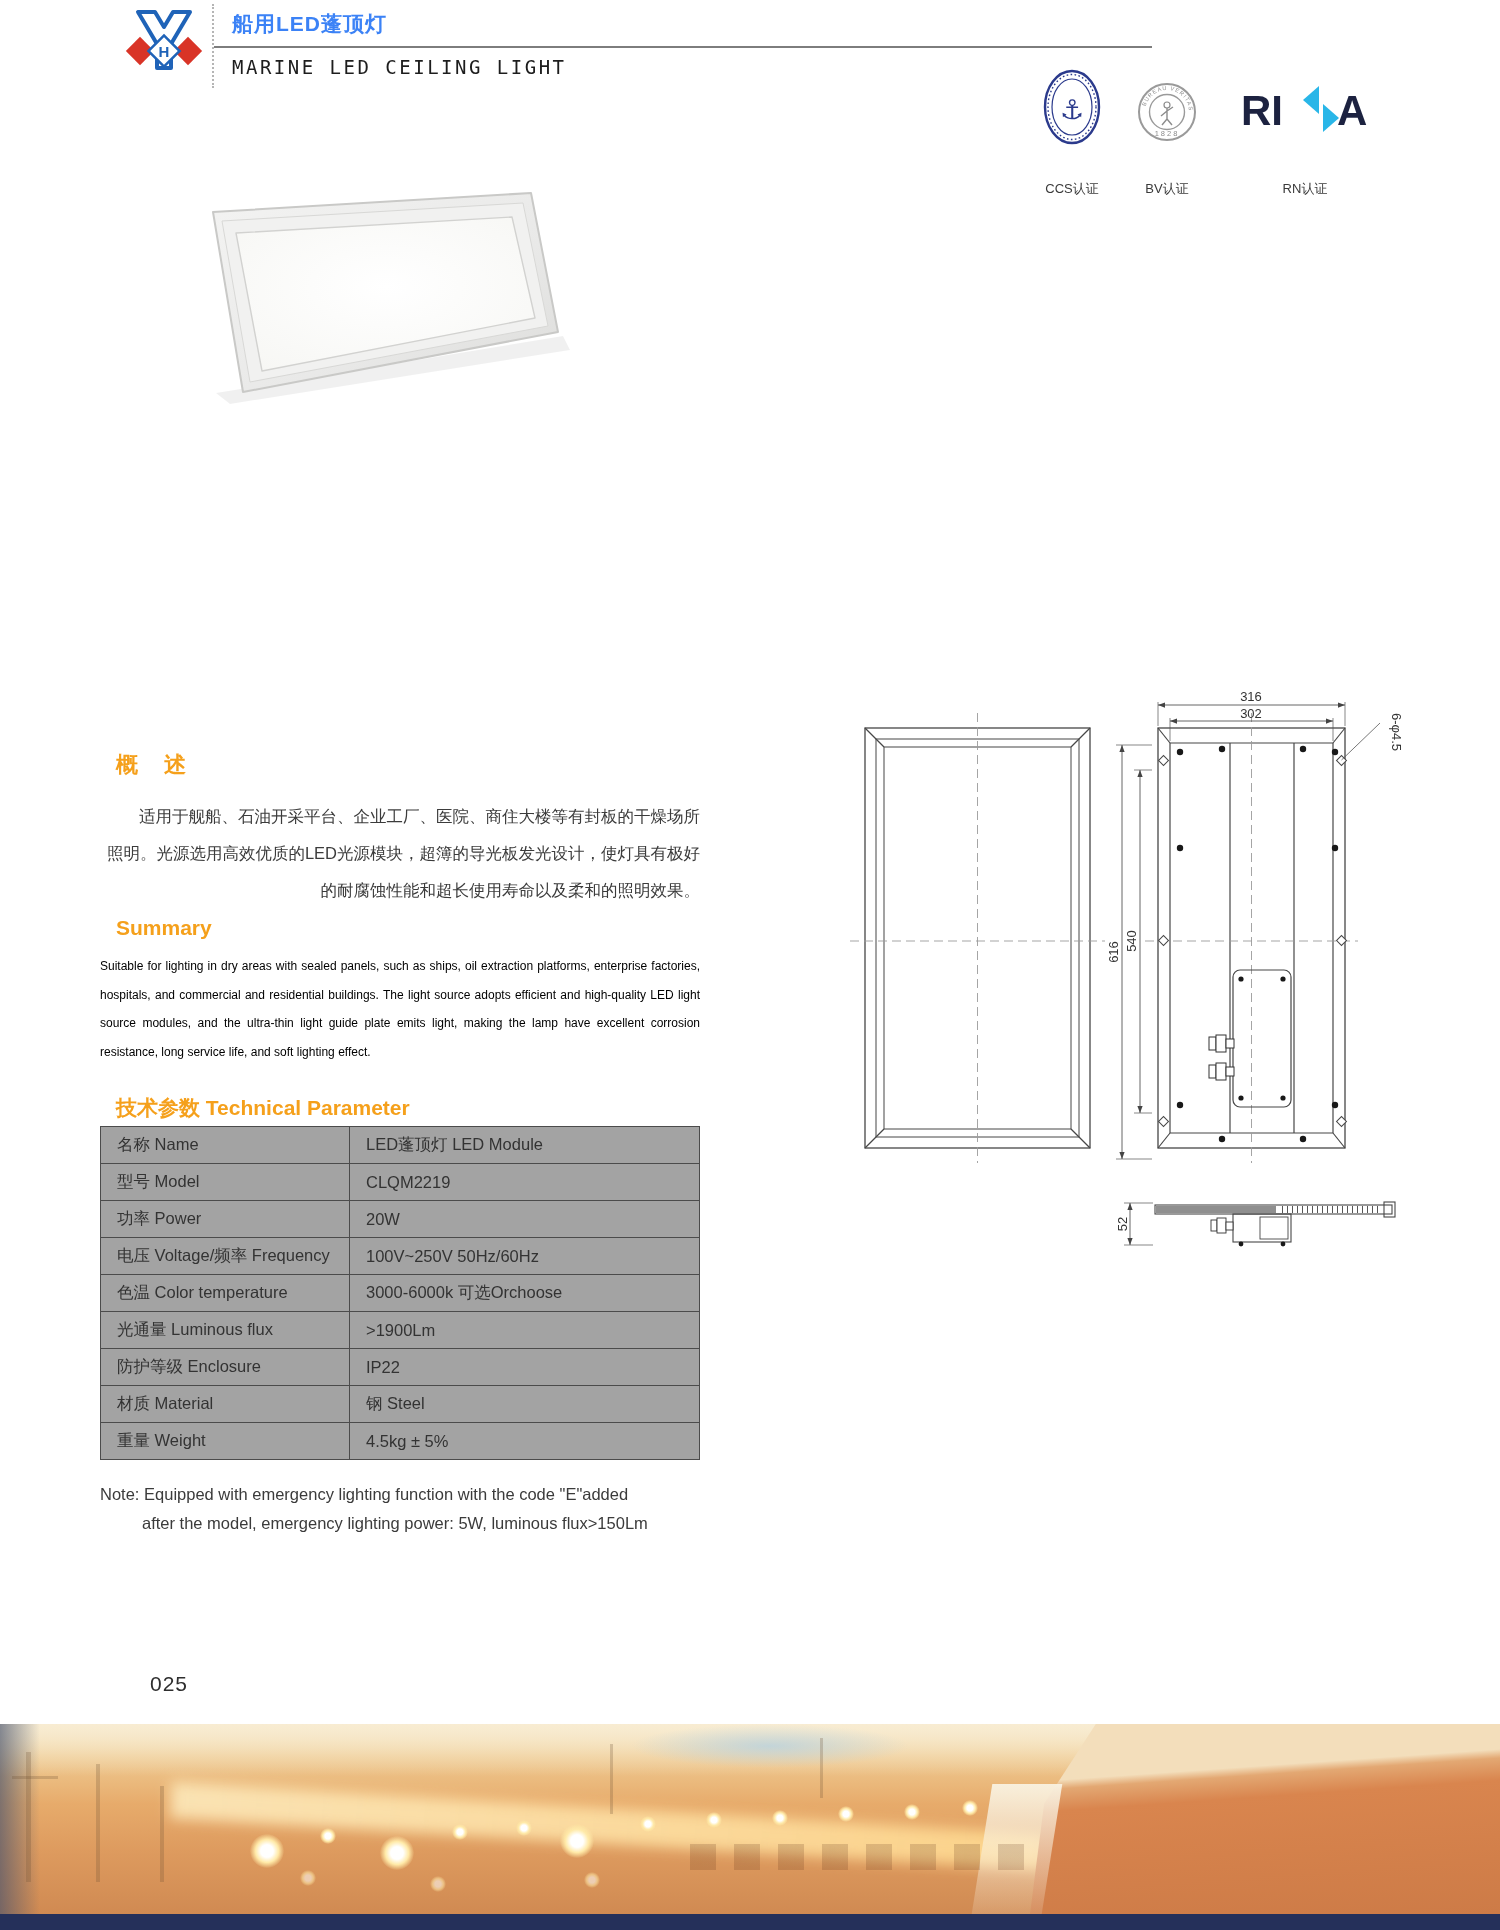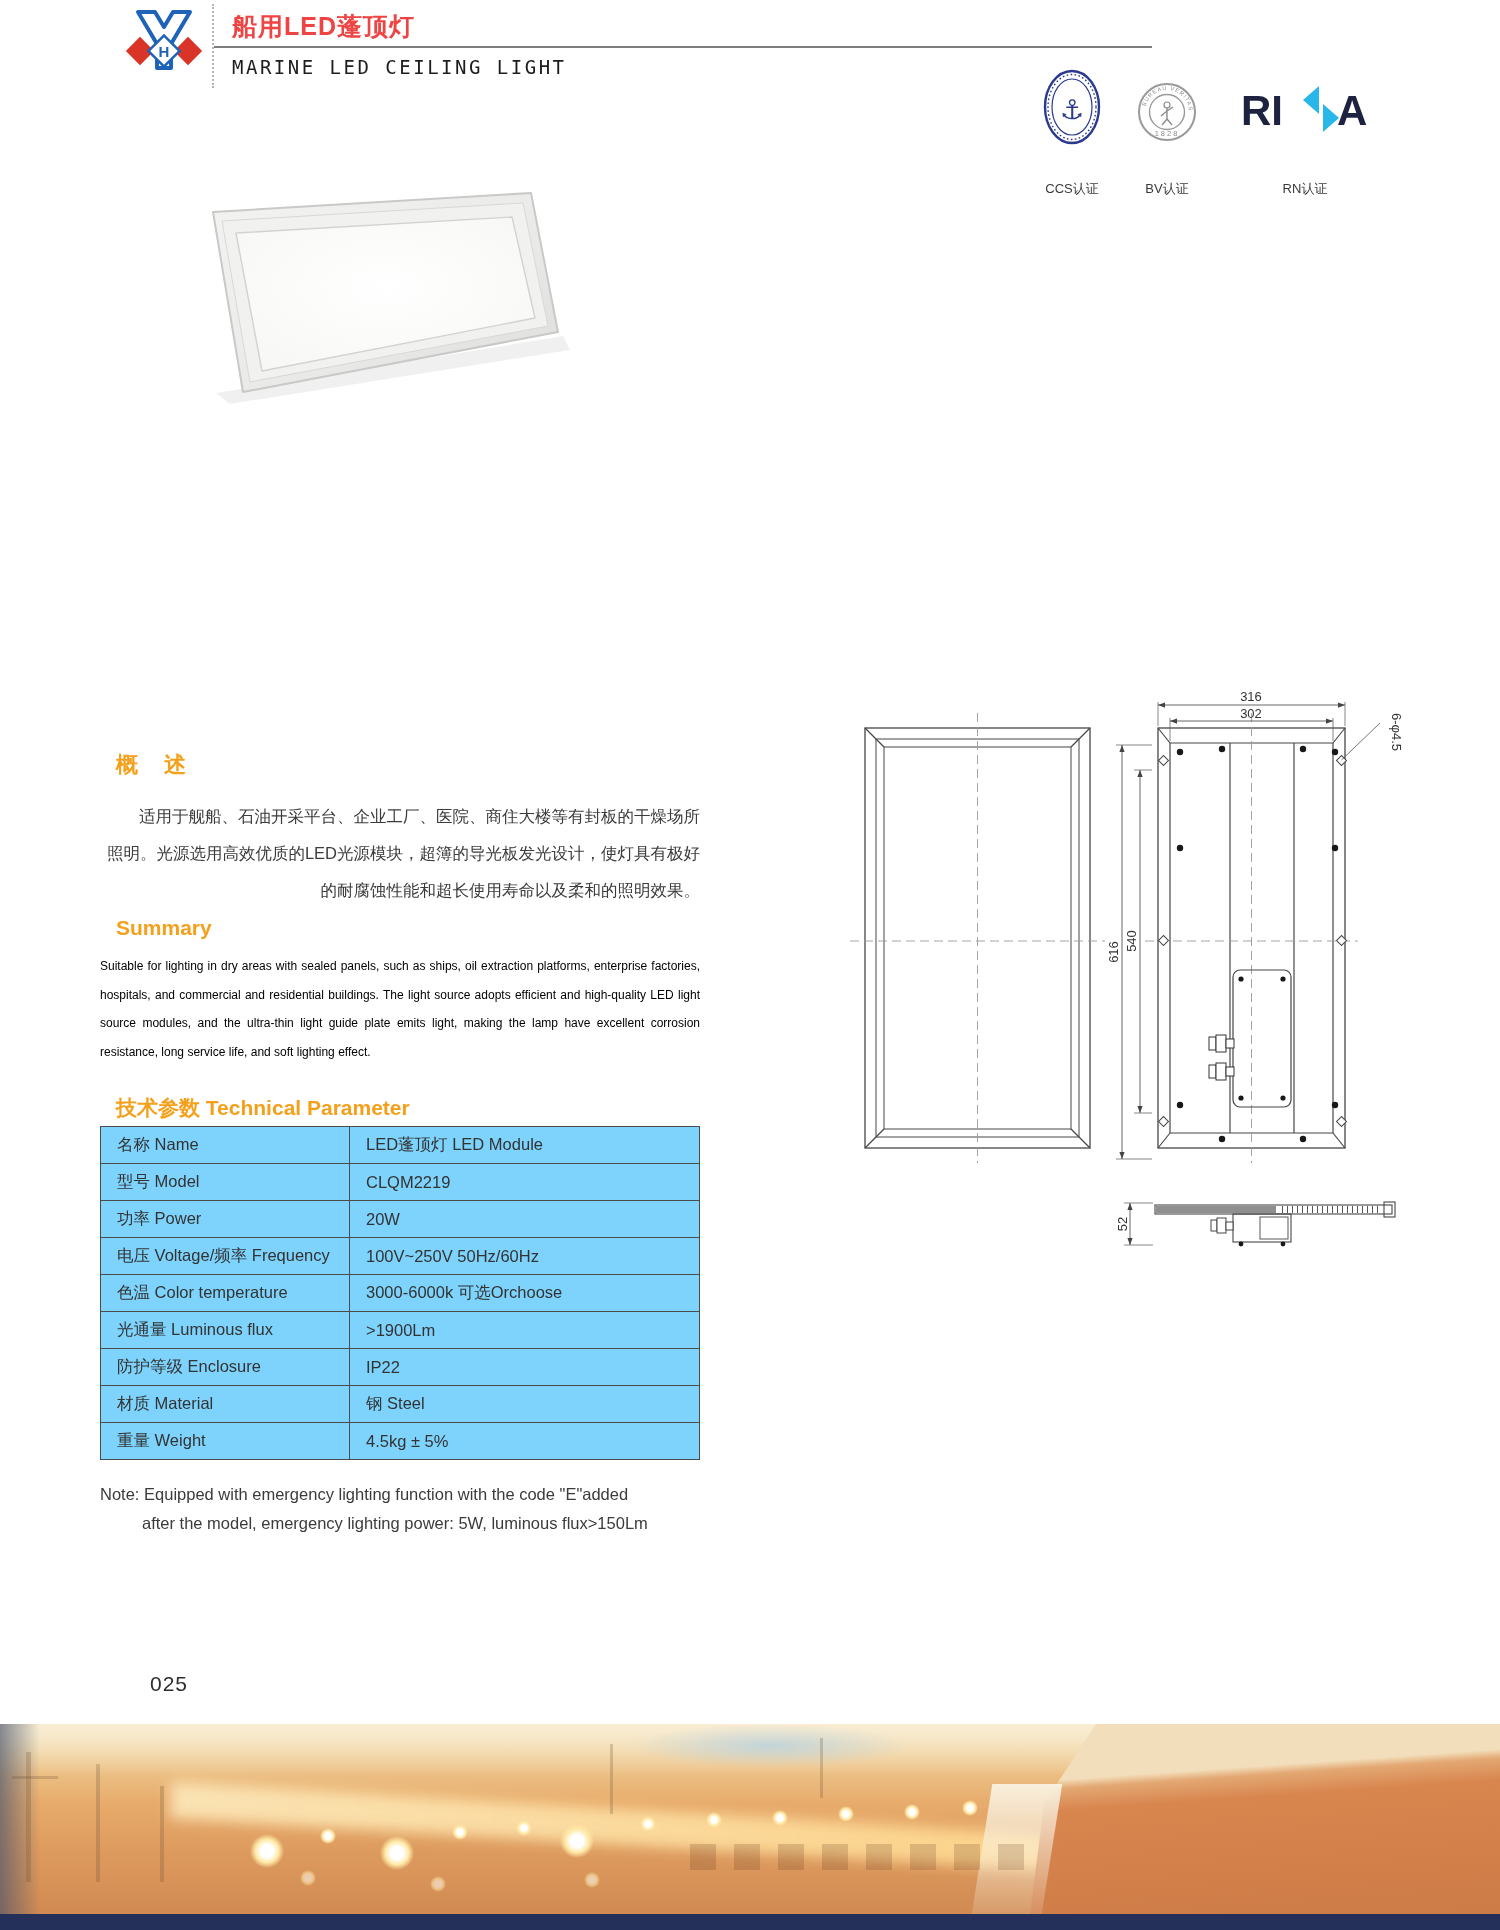--- a/index.html
+++ b/index.html
@@ -2,38 +2,38 @@
 <html><head>
 <meta charset="utf-8">
 <style>
   html,body{margin:0;padding:0;background:#e9e9e9;}
   #page{position:relative;width:1500px;height:1930px;background:#ffffff;overflow:hidden;
         font-family:"Liberation Sans","DejaVu Sans",sans-serif;color:#3c3c3c;}
   .abs{position:absolute;}
 
   
   .hdr-sep{left:212px;top:4px;height:84px;width:0;border-left:2px dotted #b5b5b5;}
-  .title-zh{left:232px;top:10px;font-size:25px;font-weight:bold;color:#ef4444;letter-spacing:1px;}
+  .title-zh{left:232px;top:10px;font-size:21px;font-weight:bold;color:#3b82f6;letter-spacing:1px;}
   .hdr-rule{left:214px;top:46px;width:938px;height:2px;background:#7d7d7d;}
   .title-en{left:232px;top:56px;font-size:19px;letter-spacing:2.5px;color:#1d1d1d;
             font-family:"DejaVu Sans Mono","Liberation Mono",monospace;}
 
   
   .cert-label{top:180px;font-size:13px;color:#3a3a3a;text-align:center;}
 
   
   .h-orange{color:#f5a01b;font-weight:bold;margin-left:16px;}
   .h-cn{font-size:22px;letter-spacing:2px;}
   .h-en{font-size:21px;}
   .para-zh{left:100px;width:600px;font-size:16.5px;line-height:37px;text-indent:2em;color:#3b3b3b;text-align:right;}
   .para-en{left:100px;width:600px;font-size:12px;line-height:28.5px;text-align:justify;color:#000000;}
 
   table.params{left:100px;top:1126px;width:600px;border-collapse:collapse;table-layout:fixed;}
   table.params td{border:1px solid #4b4b4b;height:36px;font-size:16.5px;color:#333;
-                  padding:0 0 0 16px;vertical-align:middle;background:#7dd3fc;}
+                  padding:0 0 0 16px;vertical-align:middle;background:#a3a3a3;}
   table.params td.c1{width:232px;}
 
   .note{left:100px;top:1480px;width:620px;font-size:16.5px;line-height:29px;color:#3b3b3b;}
   .note .ind{padding-left:42px;}
 
   .pagenum{left:150px;top:1672px;font-size:21px;color:#2e2e2e;letter-spacing:1px;}
 
   
   .footer{left:0;top:1724px;width:1500px;height:190px;overflow:hidden;}
   .f-base{position:absolute;inset:0;background:linear-gradient(180deg,#f4e4c0 0%,#efcb93 16%,#e7ab6b 42%,#dd9a5e 68%,#d08a52 100%);}

